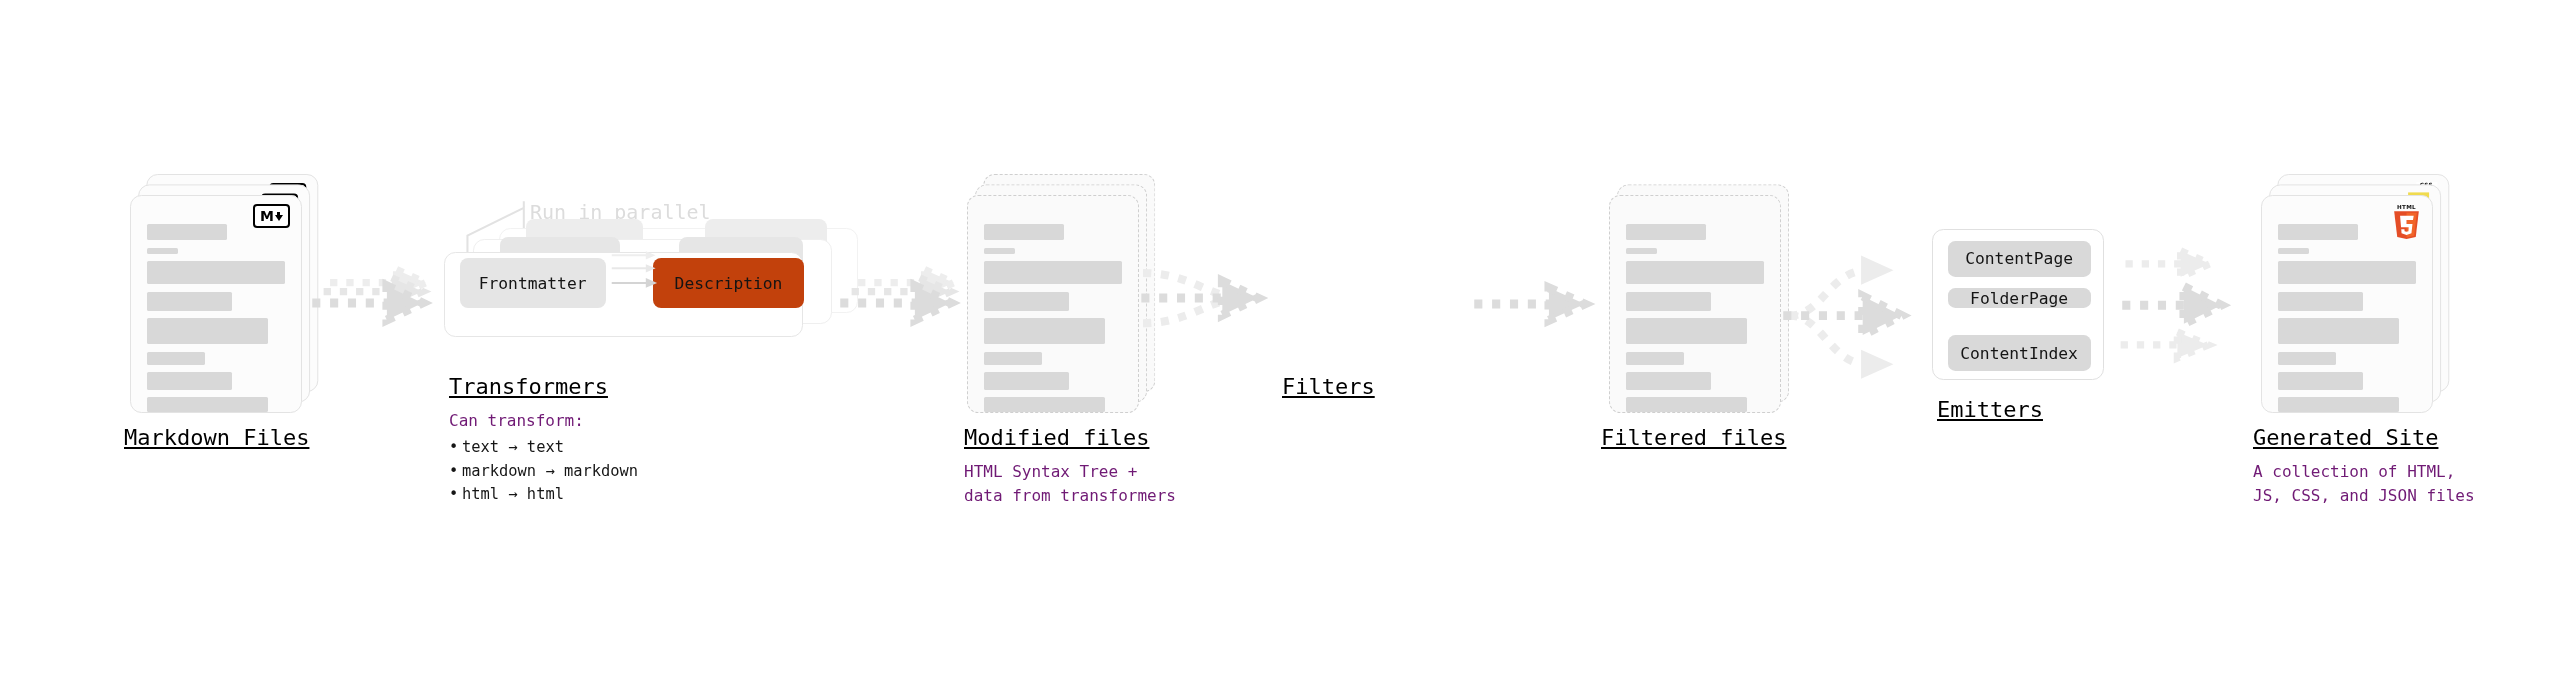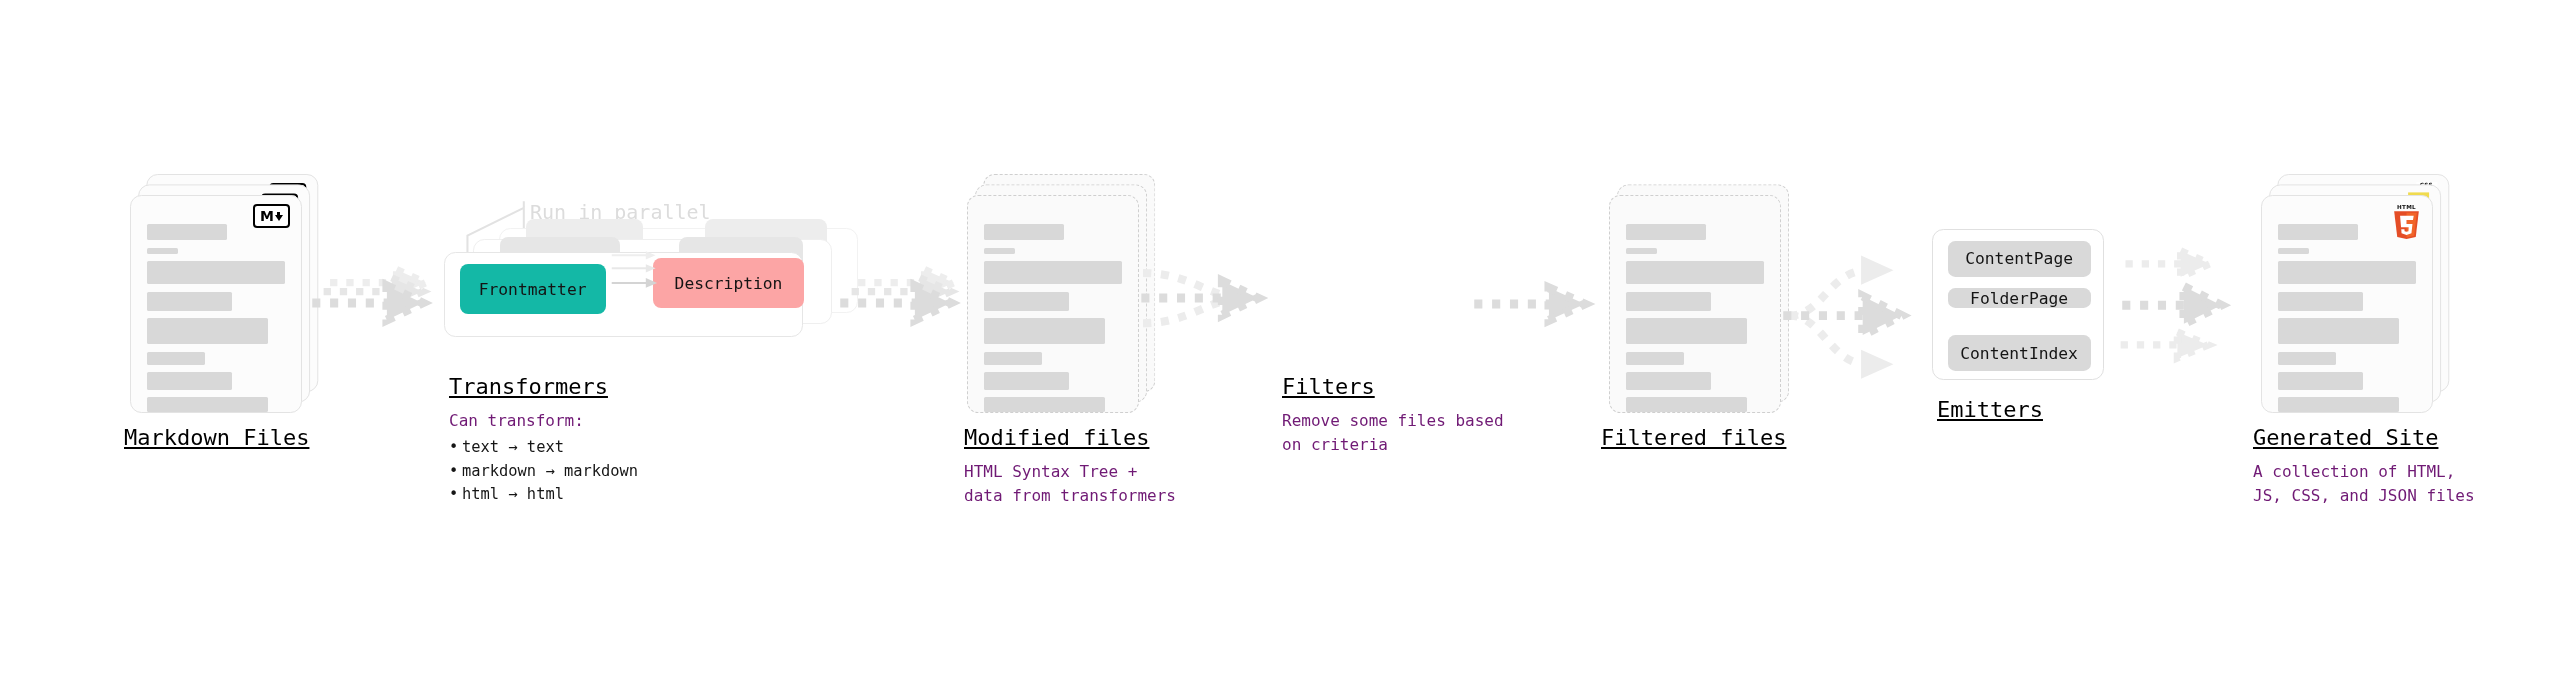--- a/index.html
+++ b/index.html
@@ -243,22 +243,22 @@
       <div class="tf-chip" style="left:26px; top:-9.8px; width:117px; height:50px; background:#ededed; color:transparent;"></div>
       <div class="tf-chip" style="left:205px; top:-9.8px; width:122px; height:50px; background:#ededed; color:transparent;"></div>
     </div>
 
     <div class="tf-panel" style="left:29px; top:11.4px; border-color:#efefef;">
       <div class="tf-chip" style="left:26px; top:-3.3px; width:120px; height:50px; background:#e6e6e6; color:transparent;"></div>
       <div class="tf-chip" style="left:205px; top:-3.3px; width:124px; height:50px; background:#e6e6e6; color:transparent;"></div>
     </div>
 
     <div class="tf-panel" style="left:0px; top:24.4px; border-color:#e6e6e6;">
-      <div class="tf-chip" style="left:14.6px; top:11px; width:146px; height:50px; background:#14b8a6; color:#141414;text-align:center;">Frontmatter</div>
-      <div class="tf-chip" style="left:208px; top:4.9px; width:151px; height:50px; background:#fca5a5; color:#141414;">Description</div>
+      <div class="tf-chip" style="left:14.6px; top:5px; width:146px; height:50px; background:#e5e5e5; color:#141414;text-align:center;">Frontmatter</div>
+      <div class="tf-chip" style="left:208px; top:4.9px; width:151px; height:50px; background:#c2410c; color:#141414;">Description</div>
     </div>
 
     <svg class="arrow-svg" style="left:166px; top:16.3px;" width="57" height="73" viewBox="0 0 70 90">
       <g fill="none" stroke="#eeeeee" stroke-width="2.5">
         <line x1="2" y1="14" x2="46" y2="14"></line>
       </g>
       <polygon points="44,9 56,14 44,19" fill="#eeeeee"></polygon>
       <g fill="none" stroke="#e8e8e8" stroke-width="2.5">
         <line x1="2" y1="30" x2="46" y2="30"></line>
       </g>
@@ -334,22 +334,20 @@
     </g>
     <g stroke="#dcdcdc" stroke-width="11" stroke-dasharray="10 12" stroke-linecap="butt" fill="#dcdcdc">
       <line x1="4" y1="47" x2="112" y2="47"></line>
       <polygon points="104,26 148,47 104,68"></polygon>
     </g>
   </svg>
 
 
   <div class="caption" style="left:1282px; top:374px;">
     <div class="cap-title">Filters</div>
-    <div class="cap-sub">Remove some files based
-on criteria</div>
   </div>
 
   <svg class="arrow-svg" style="left:1471px; top:286px;" width="138" height="41" viewBox="0 0 170 50">
     <g stroke="#dcdcdc" stroke-width="11" stroke-dasharray="10 12" stroke-linecap="butt" fill="#dcdcdc">
       <line x1="4" y1="22" x2="104" y2="22"></line>
       <polygon points="96,2 140,22 96,42"></polygon>
     </g>
   </svg>
 
   <div class="doc-stack" style="left:1609px; top:195px;">

